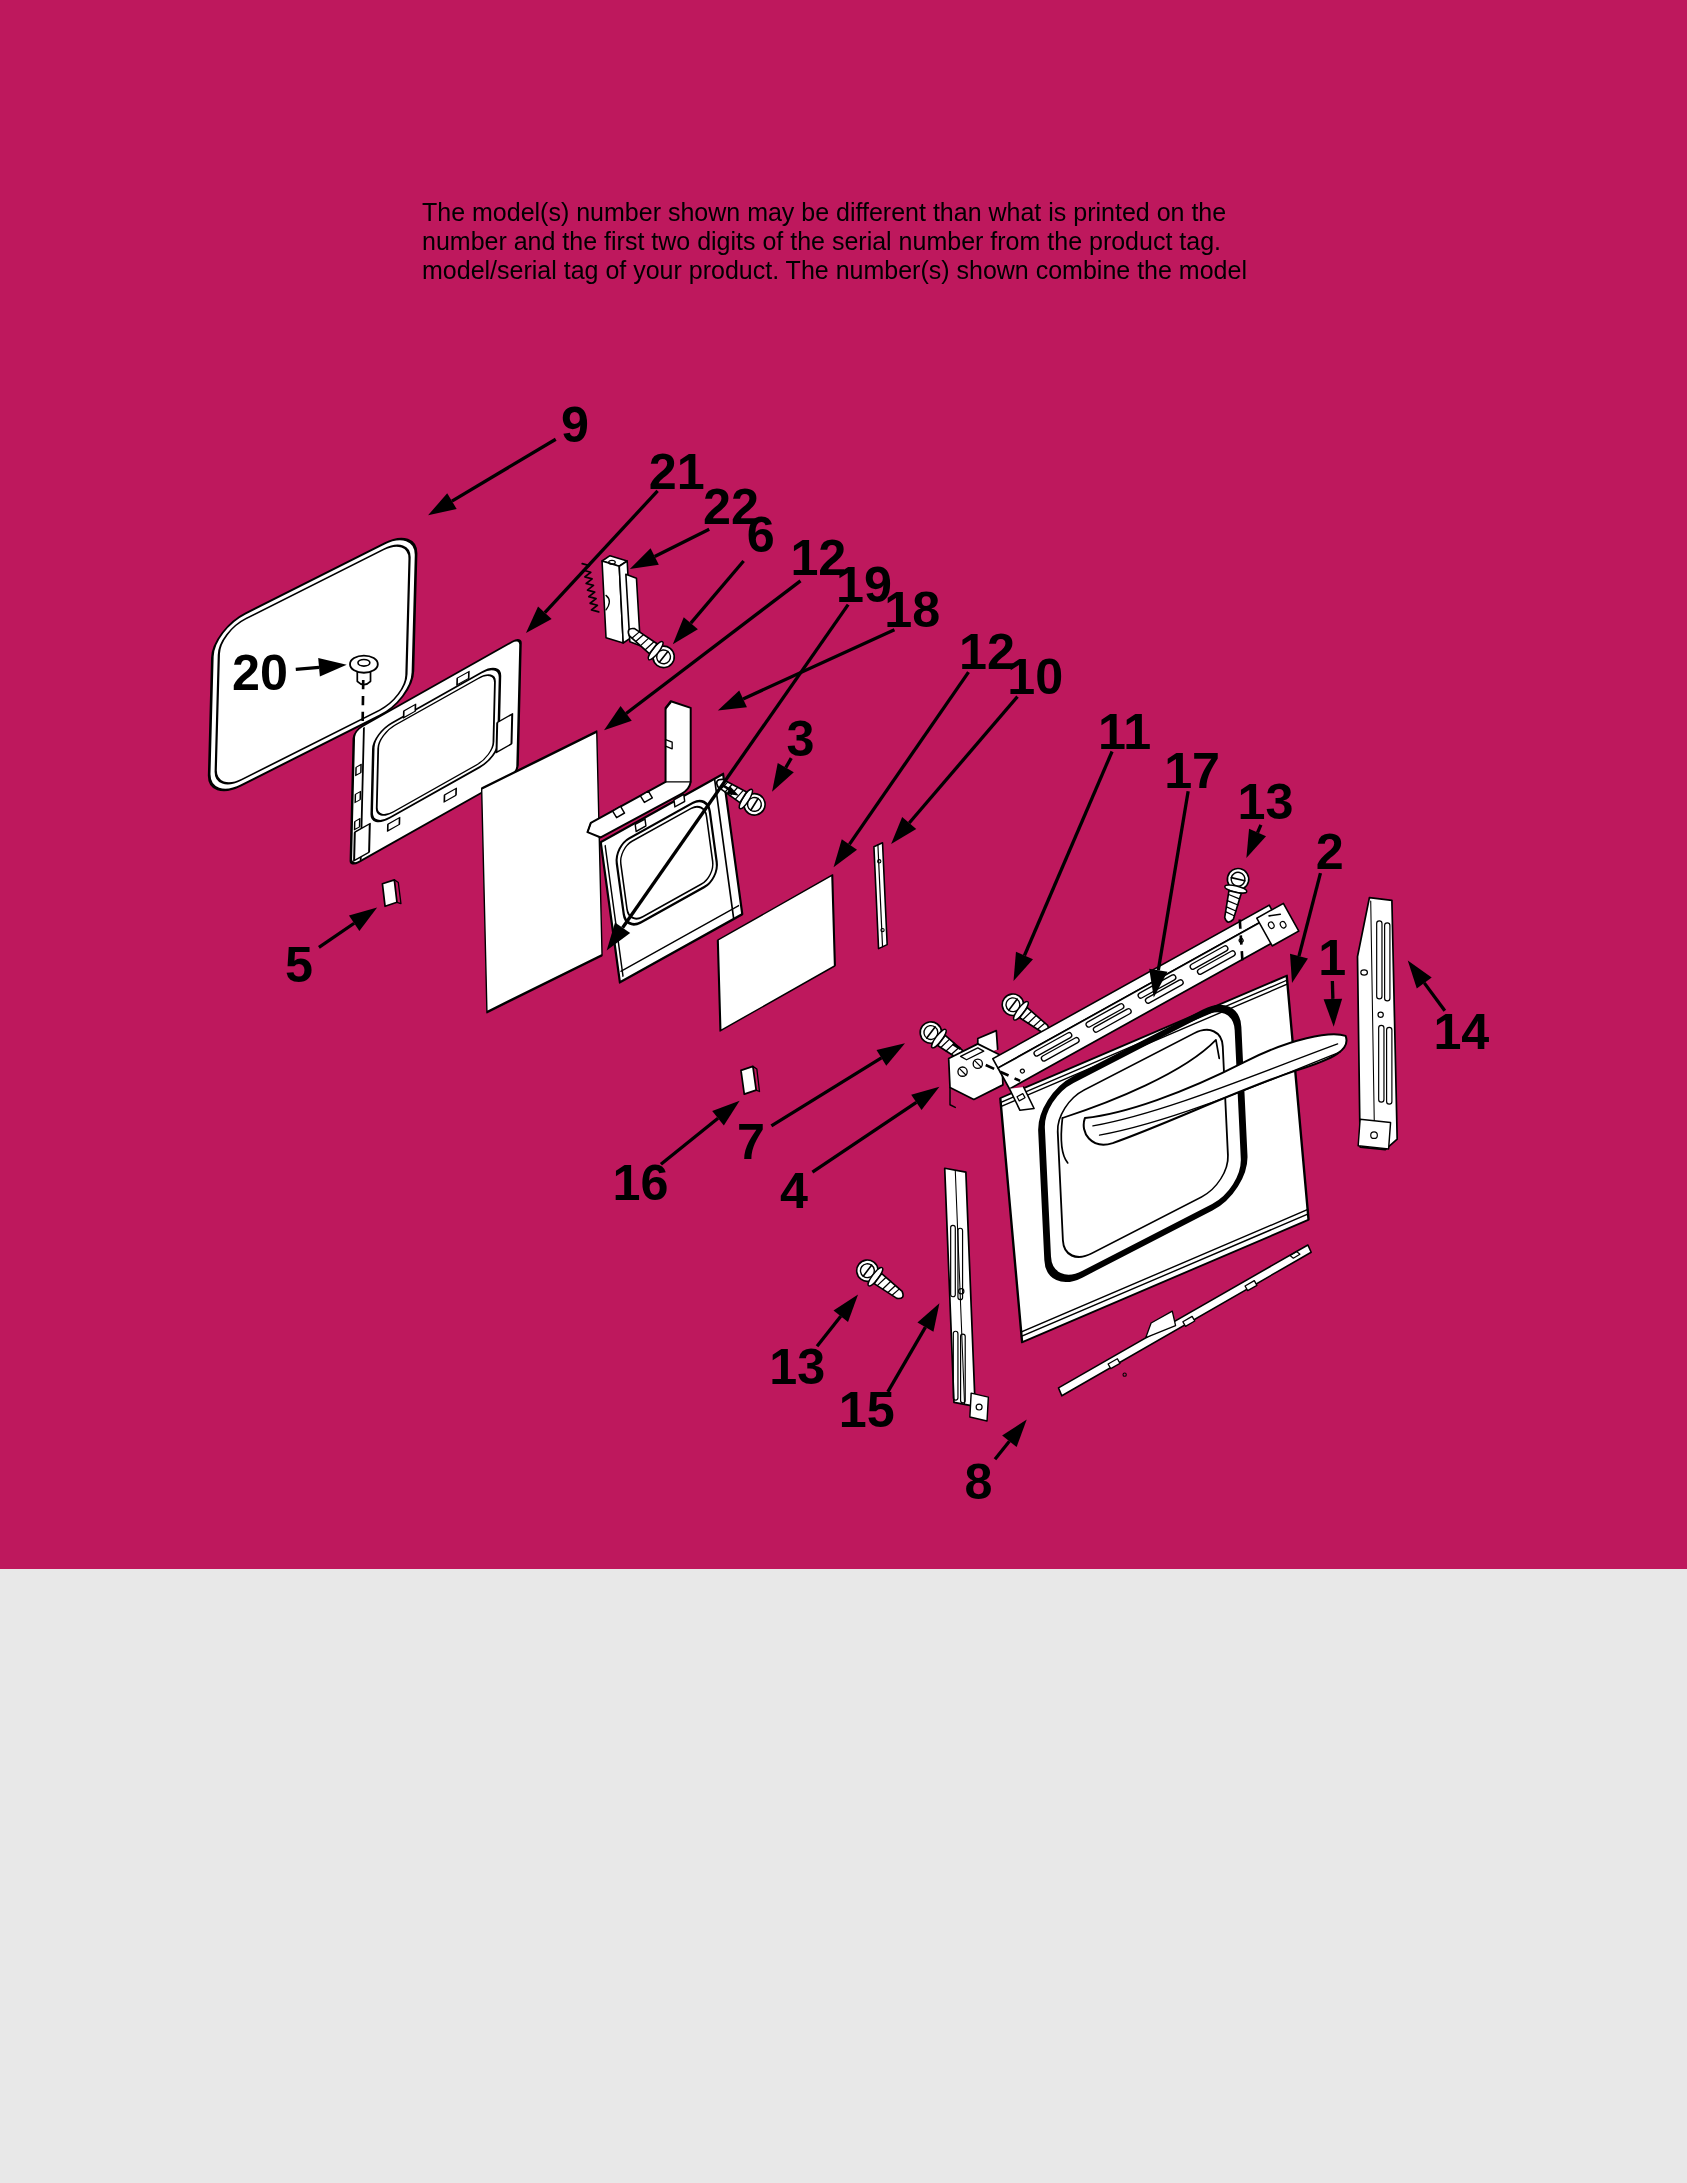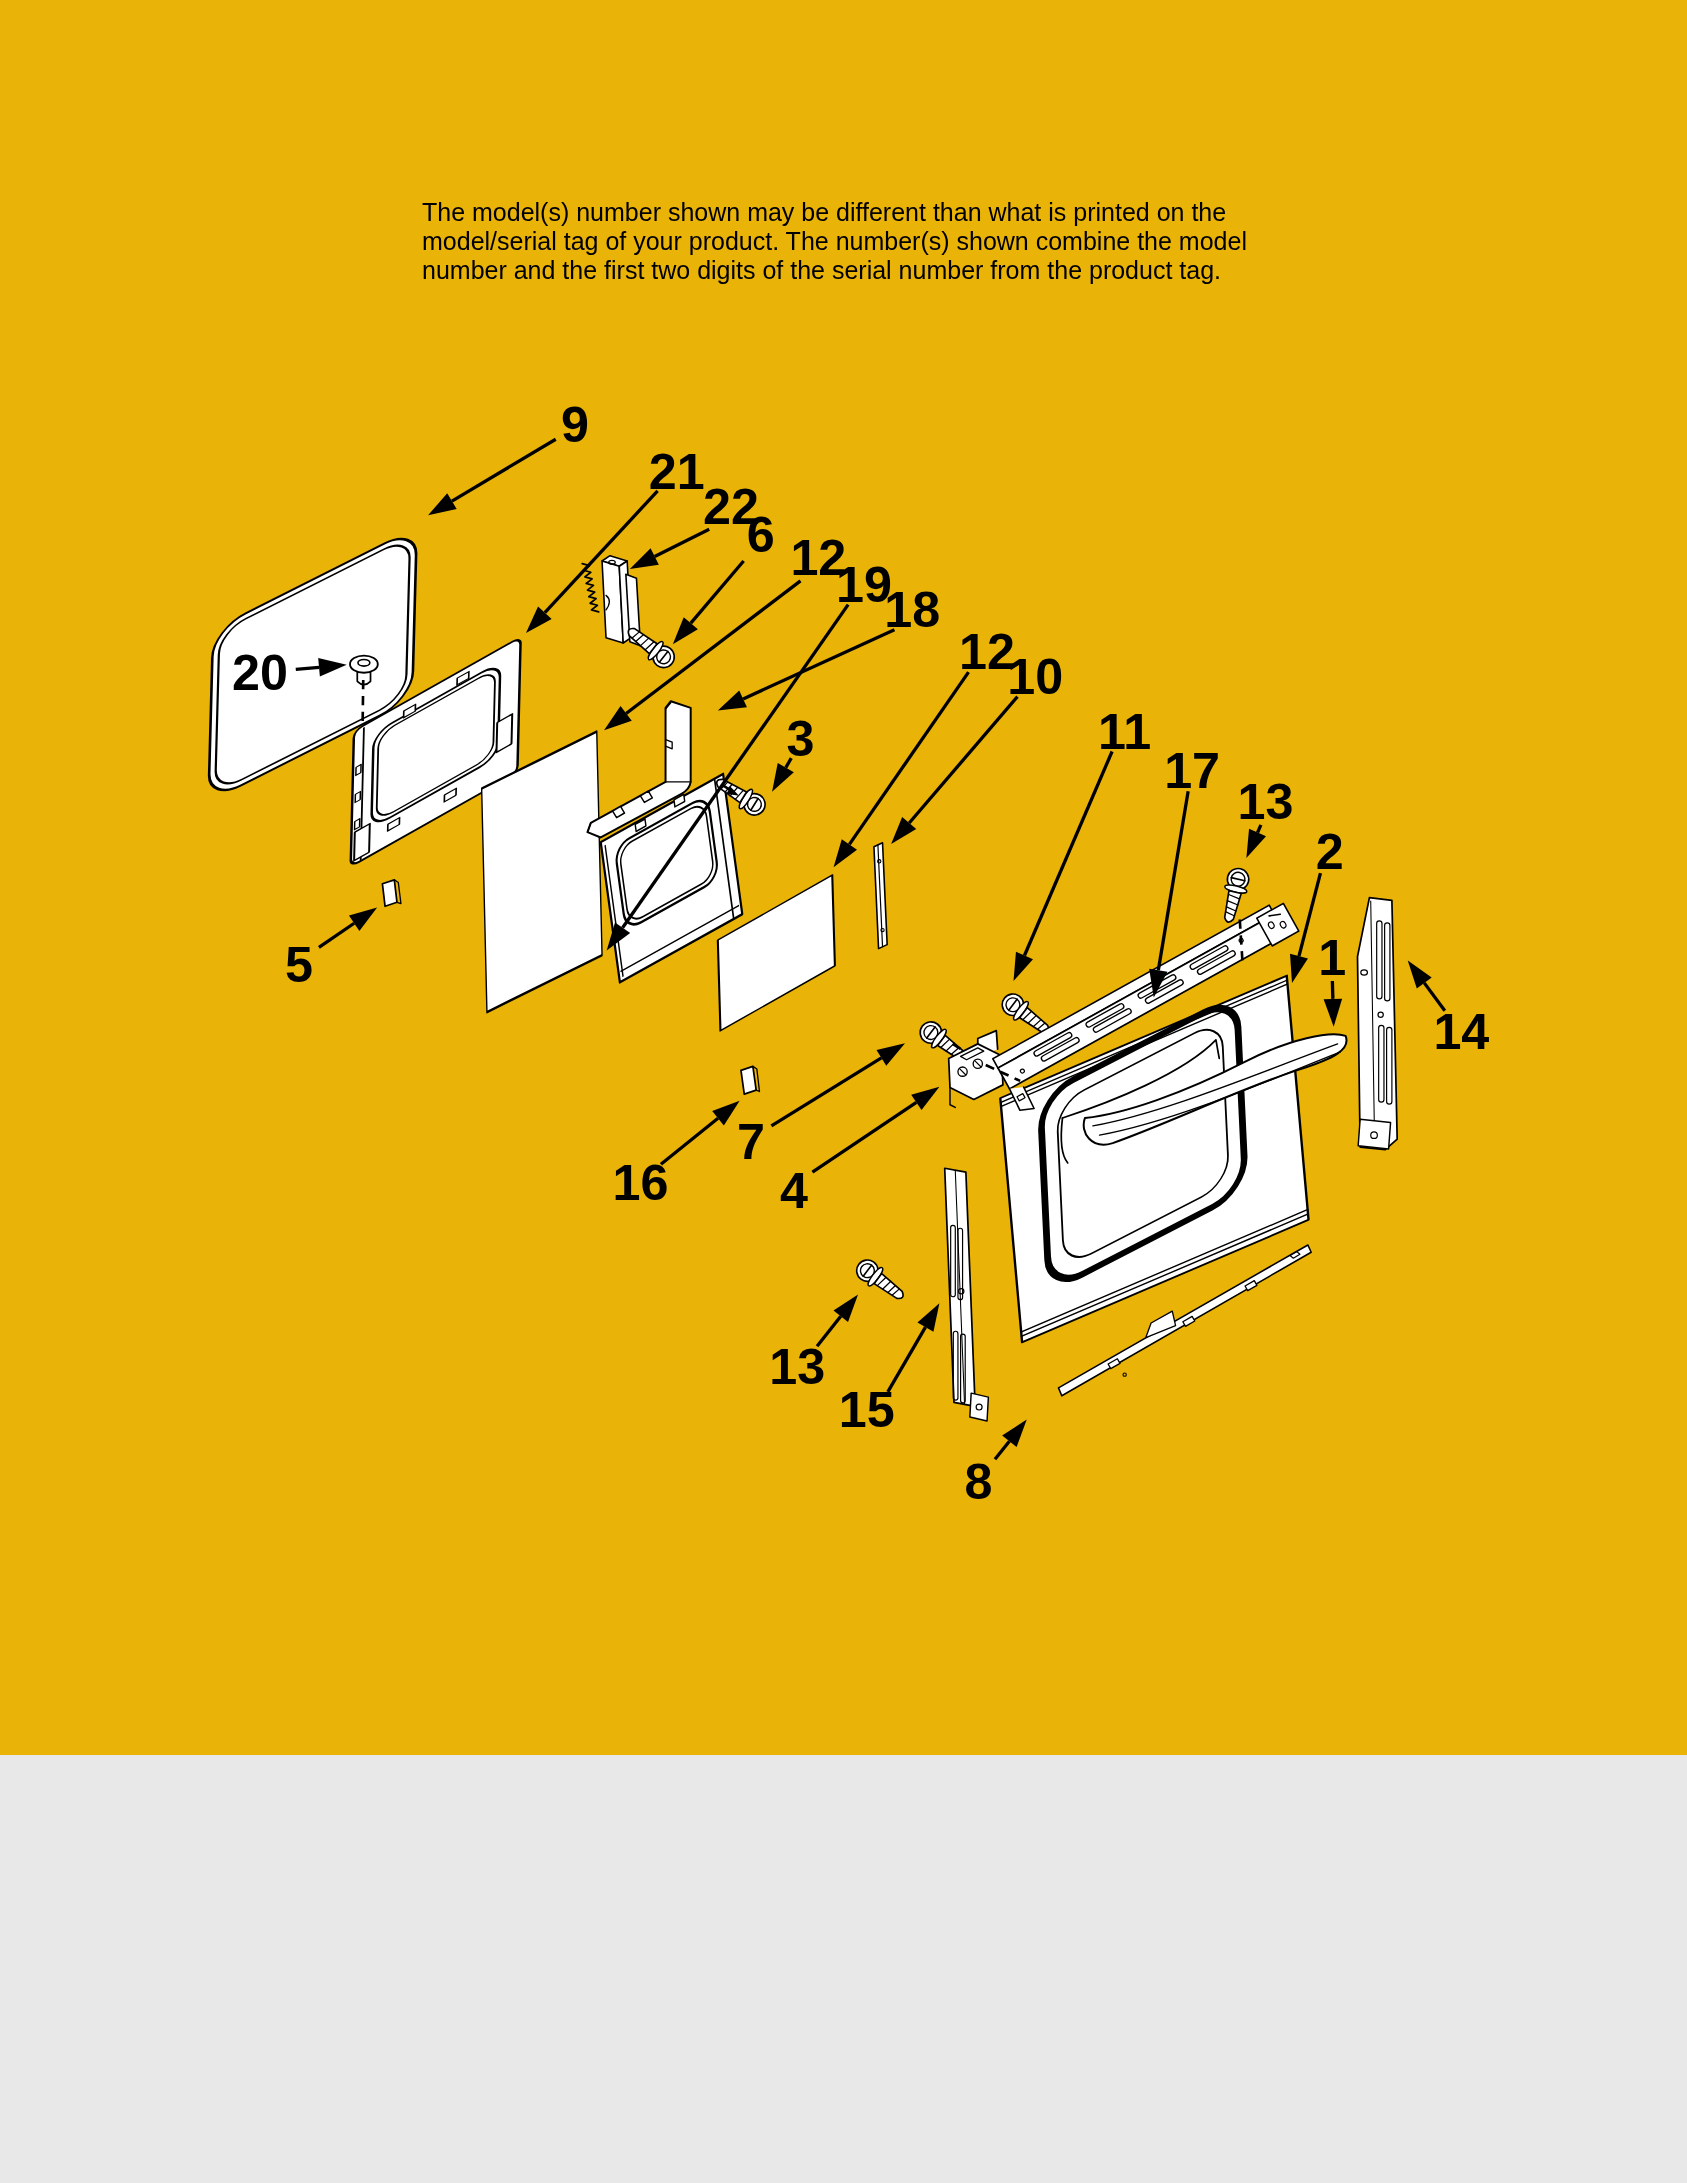--- a/index.html
+++ b/index.html
@@ -1,19 +1,19 @@
 <!DOCTYPE html>
 <html style="font-size:10.6px"><head>
 <meta charset="utf-8">
 <style>
   html,body{margin:0;padding:0;background:#e8e8e8;}
   .page{
     position:relative;
-    width:1687px;height:1755px;
-    background:#eab308;
+    width:1687px;height:1569px;
+    background:#be185d;
     font-family:"Liberation Sans", sans-serif;
     overflow:hidden;
   }
   .header-text{
     position:absolute;
     left:422px;top:198px;width:880px;
     font-size:25px;line-height:29px;
     color:#000;font-weight:400;
     letter-spacing:0px;
   }
@@ -23,22 +23,22 @@
   svg .wfill{fill:#ffffff;}
   svg text.callout{font-family:"Liberation Sans",sans-serif;font-weight:bold;fill:#000;}
 </style>
 </head>
 <body>
 
 <div class="page">
 
   <div class="header-text">
     <div>The model(s) number shown may be different than what is printed on the</div>
+    <div>number and the first two digits of the serial number from the product tag.</div>
     <div>model/serial tag of your product. The number(s) shown combine the model</div>
-    <div>number and the first two digits of the serial number from the product tag.</div>
   </div>
 
   <svg class="diagram" width="1687" height="2183" viewBox="0 0 2550 3300">
 
     <defs>
       <g id="screw">
         <circle cx="12" cy="0" r="17" class="part wfill" stroke-width="2.6"></circle>
         <circle cx="12" cy="0" r="11" class="part" stroke-width="2.2"></circle>
         <line x1="12" y1="-11" x2="12" y2="11" class="part" stroke-width="2.6"></line>
         <ellipse cx="28" cy="0" rx="5" ry="18" class="part wfill" stroke-width="2.2"></ellipse>

